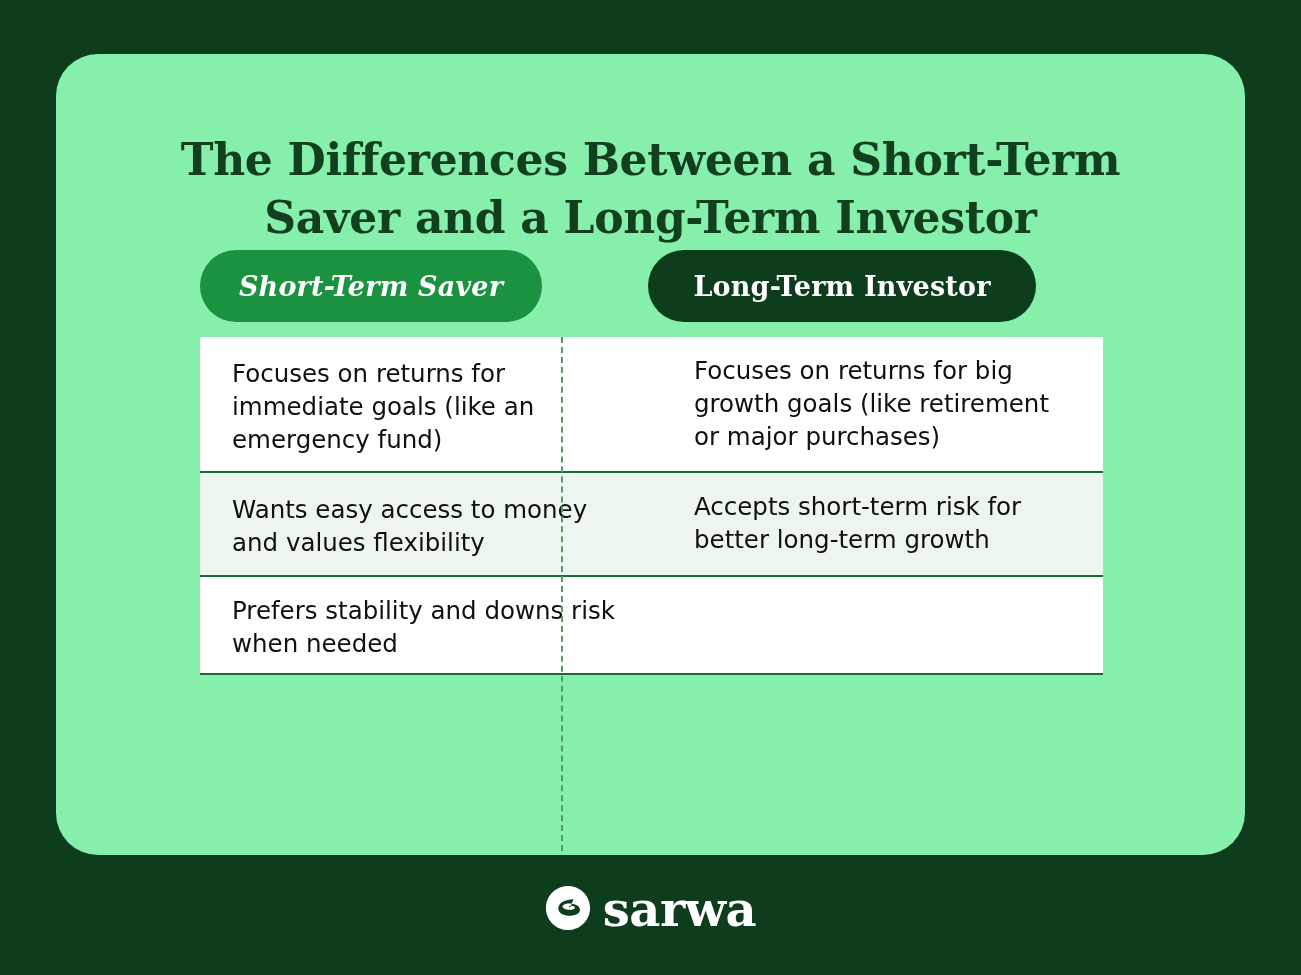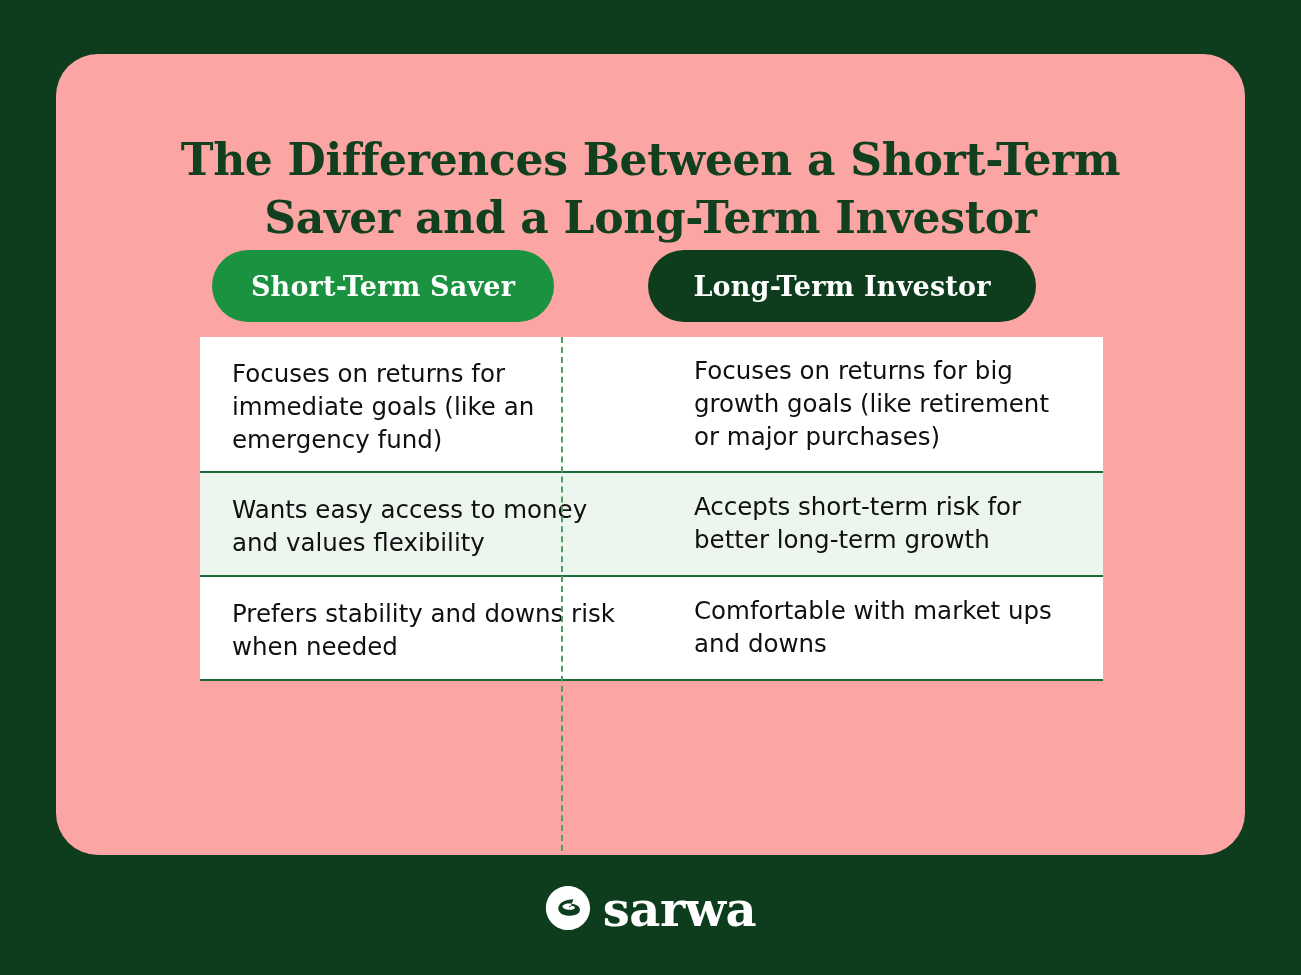--- a/index.html
+++ b/index.html
@@ -21,21 +21,21 @@
     background: #0d3d1d;
   }
 
   
   .card {
     position: absolute;
     left: 56px;
     top: 54px;
     width: 1189px;
     height: 801px;
-    background: #fca5a5;
+    background: #86efac;
     border-radius: 42px;
     overflow: hidden;
   }
 
   
   .title {
     position: absolute;
     left: 60px;
     top: 48px;
     width: 1069px;
@@ -67,23 +67,24 @@
     justify-content: center;
     font-family: "DejaVu Serif", "Liberation Serif", serif;
     font-weight: 700;
     font-size: 27px;
     letter-spacing: 0.2px;
     color: #ffffff;
     box-sizing: border-box;
     padding: 0 18px;
   }
   .pill-left {
-    left: 12px;
+    left: 0px;
     width: 342px;
     background: #1a9240;
+    font-style: italic;
   }
   .pill-right {
     left: 448px;
     width: 388px;
     background: #0d3d1d;
     text-align: right;
   }
 
   
   .table {
@@ -198,22 +199,20 @@
       <div class="trow shaded rule-top rule-bottom">
         <div class="tcell tcell-left">Wants easy access to money
 and values flexibility</div>
         <div class="tcell tcell-right">Accepts short-term risk for
 better long-term growth</div>
       </div>
 
       <div class="trow rule-bottom">
         <div class="tcell tcell-left">Prefers stability and downs risk
 when needed</div>
-        <div class="tcell tcell-right">Comfortable with market ups
-and downs</div>
       </div>
 
 
     </div>
 
     <div class="vdash"></div>
 
   </div>
 
   <div class="footer">

